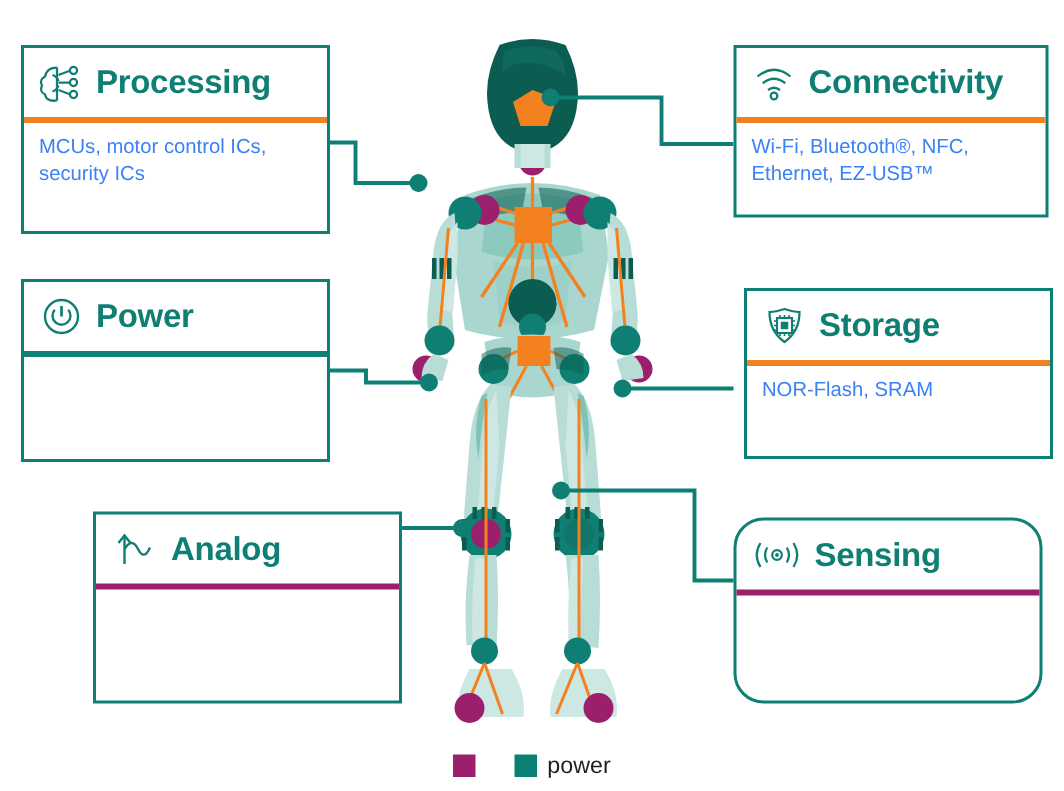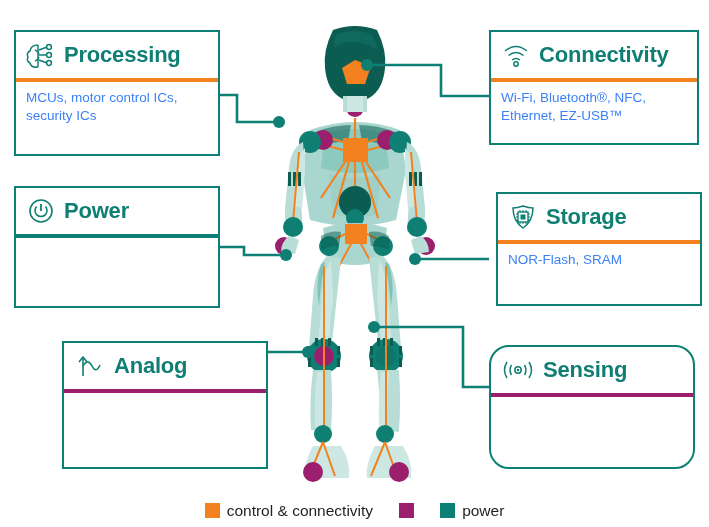--- a/index.html
+++ b/index.html
@@ -287,23 +287,19 @@
       </g>
       <circle cx="17" cy="14" r="1.3" fill="#0f7f73"></circle>
     </svg>
     <span class="card-title">Sensing</span>
   </div>
   <div class="divider div-purple"></div>
 </div>
 
 <div class="legend">
   <div class="legend-item">
-    <span class="swatch" style="background:#f4811f;"></span>
-    <span class="legend-label">control &amp; connectivity</span>
-  </div>
-  <div class="legend-item">
     <span class="swatch" style="background:#9c1f6e;"></span>
   </div>
   <div class="legend-item">
     <span class="swatch" style="background:#0c8074;"></span>
     <span class="legend-label">power</span>
   </div>
 </div>
 
 </body></html>

